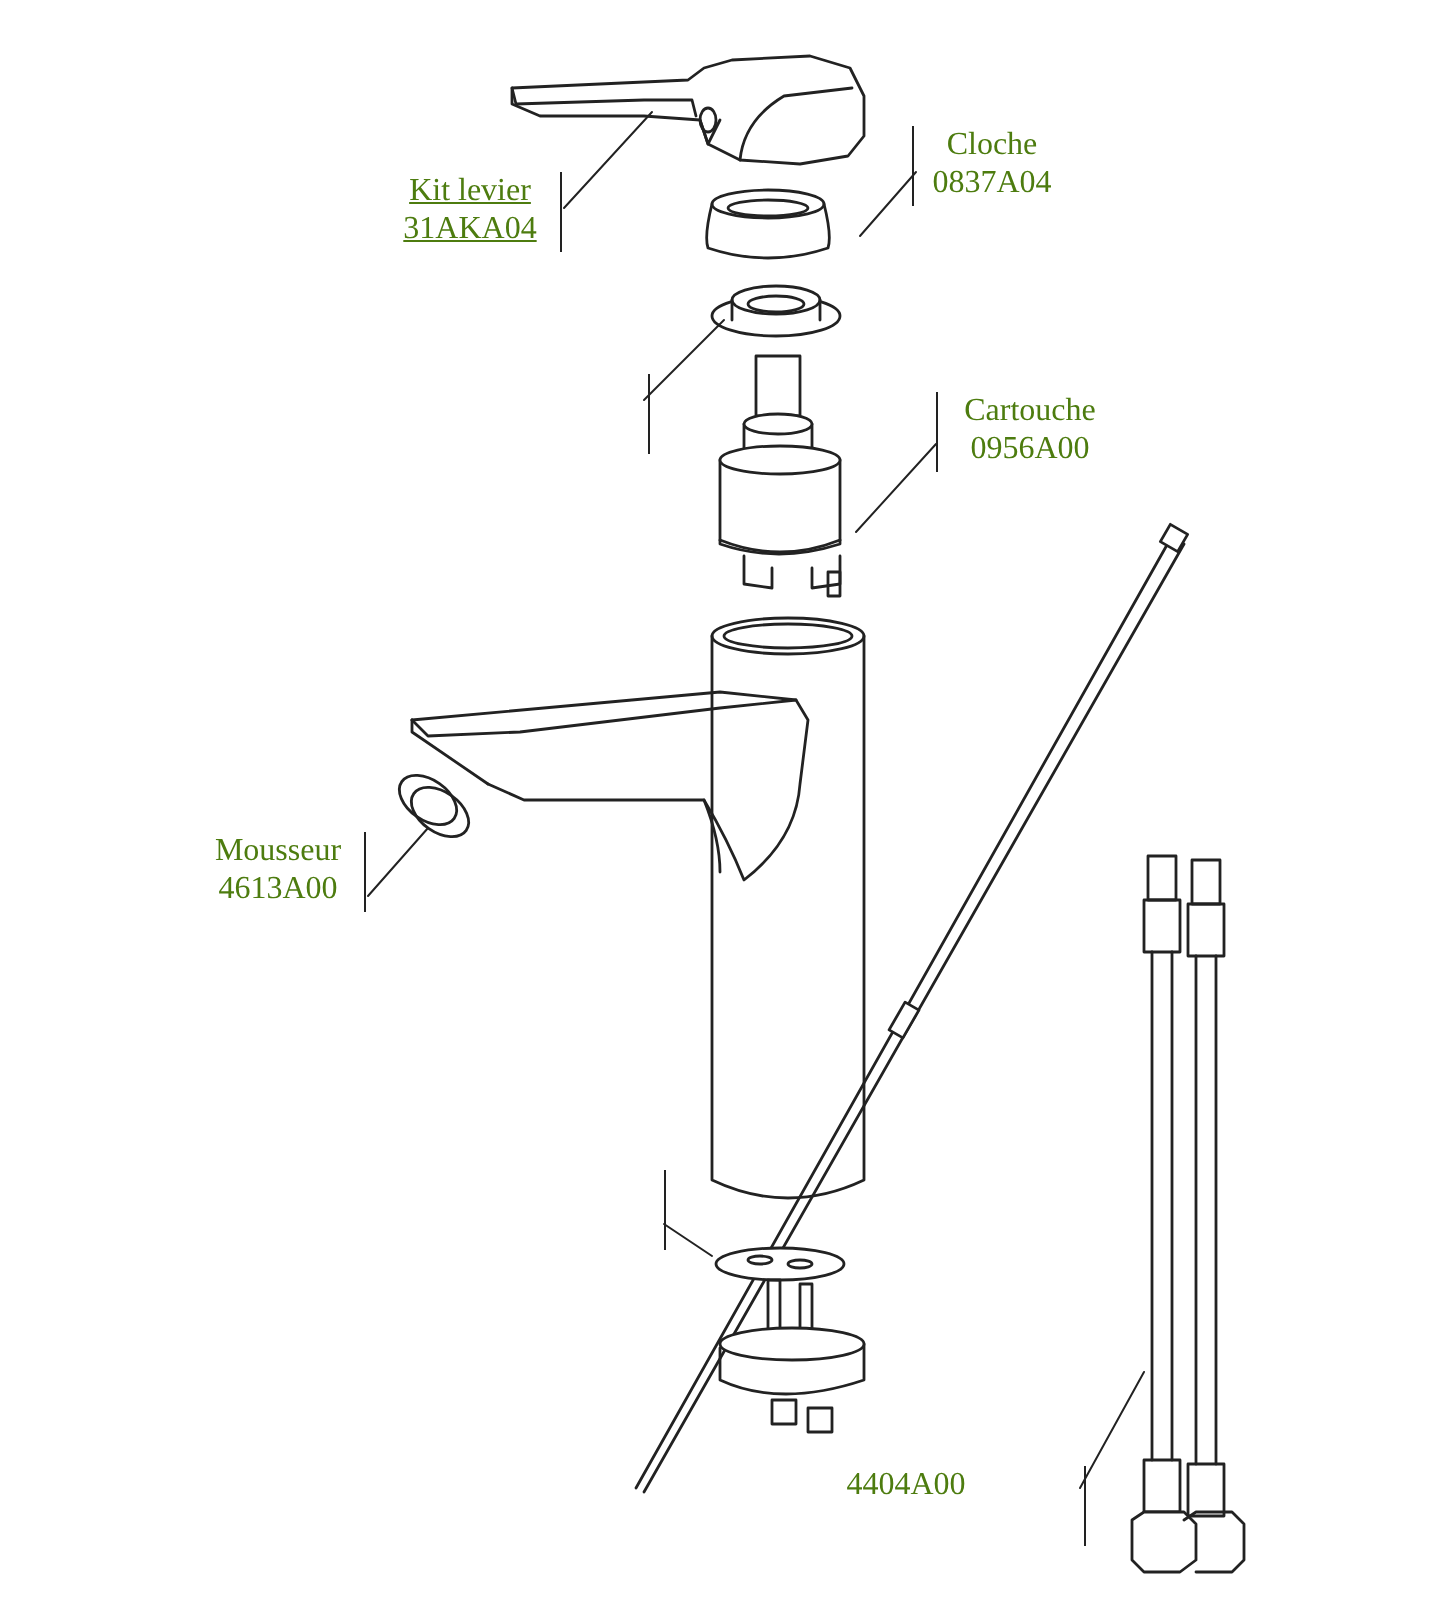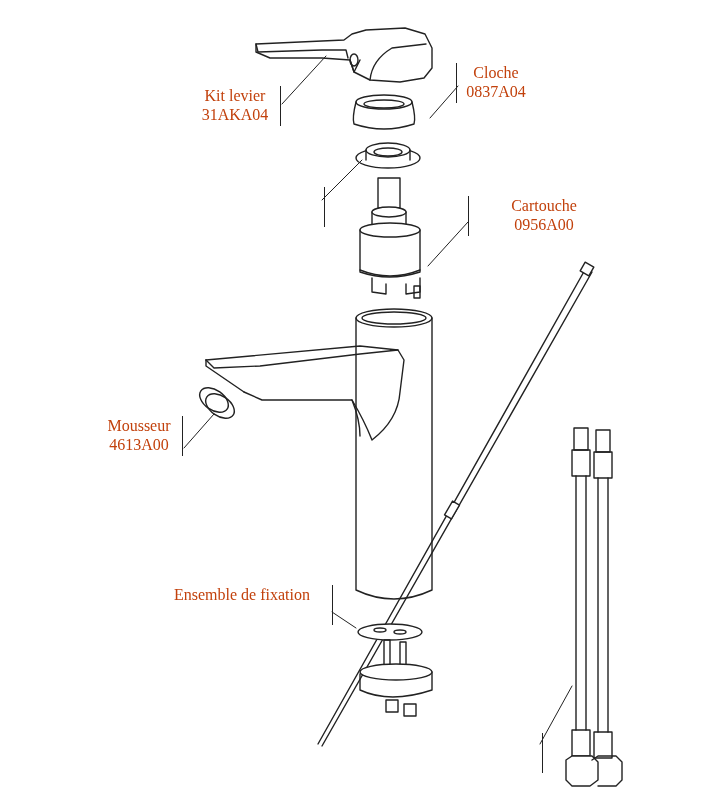--- a/index.html
+++ b/index.html
@@ -1,17 +1,17 @@
 <!DOCTYPE html>
 <html><head>
 <meta charset="utf-8">
 <style>
   html, body { margin:0; padding:0; background:#ffffff; }
   body { width:728px; height:800px; position:relative; overflow:hidden; font-family:"Liberation Serif","DejaVu Serif",serif; }
-  .label { position:absolute; color:#c2410c; font-size:16px; line-height:19px; text-align:center; white-space:nowrap; }
+  .label { position:absolute; color:#4d7c0f; font-size:16px; line-height:19px; text-align:center; white-space:nowrap; }
   .label .bar { position:absolute; top:0; width:1px; background:#222; }
   svg#drawing { position:absolute; left:0; top:0; }
   svg#drawing * { vector-effect:non-scaling-stroke; }
 </style>
 </head>
 <body>
 
 <svg id="drawing" width="728" height="800" viewBox="0 0 728 800" fill="none" stroke="#222" stroke-width="1.4" stroke-linejoin="round" stroke-linecap="round">
 
   <g>
@@ -95,48 +95,48 @@
     <path d="M282 104 L326 56"></path>
     <path d="M458 86 L430 118"></path>
     <path d="M322 200 L362 160"></path>
     <path d="M468 222 L428 266"></path>
     <path d="M184 448 L214 414"></path>
     <path d="M332 612 L356 628"></path>
     <path d="M540 744 L572 686"></path>
   </g>
 </svg>
 
-<div class="label" style="left:192px;top:86px;width:86px;">
+<div class="label" style="left:192px;top:86px;width:86px;text-decoration:underline;">
   <div>Kit levier</div>
   <div>31AKA04</div>
   <div class="bar" style="left:88px;height:40px;"></div>
 </div>
 
 <div class="label" style="left:458px;top:63px;width:76px;">
   <div>Cloche</div>
   <div>0837A04</div>
   <div class="bar" style="left:-2px;height:40px;"></div>
 </div>
 
 <div class="label" style="left:174px;top:187px;width:148px;">
   <div class="bar" style="left:150px;height:40px;"></div>
 </div>
 
-<div class="label" style="left:470px;top:196px;width:90px;padding-left:29px;">
+<div class="label" style="left:470px;top:196px;width:90px;">
   <div>Cartouche</div>
   <div>0956A00</div>
   <div class="bar" style="left:-2px;height:40px;"></div>
 </div>
 
 <div class="label" style="left:96px;top:416px;width:86px;text-align:center;">
   <div>Mousseur</div>
   <div>4613A00</div>
   <div class="bar" style="left:86px;height:40px;"></div>
 </div>
 
 <div class="label" style="left:154px;top:585px;width:176px;">
-  <div>Ensemble de fixation</div>
   <div class="bar" style="left:178px;height:40px;"></div>
 </div>
 
 <div class="label" style="left:366px;top:733px;width:174px;">
+  <div>4404A00</div>
   <div class="bar" style="left:176px;height:40px;"></div>
 </div>
 
 </body></html>

